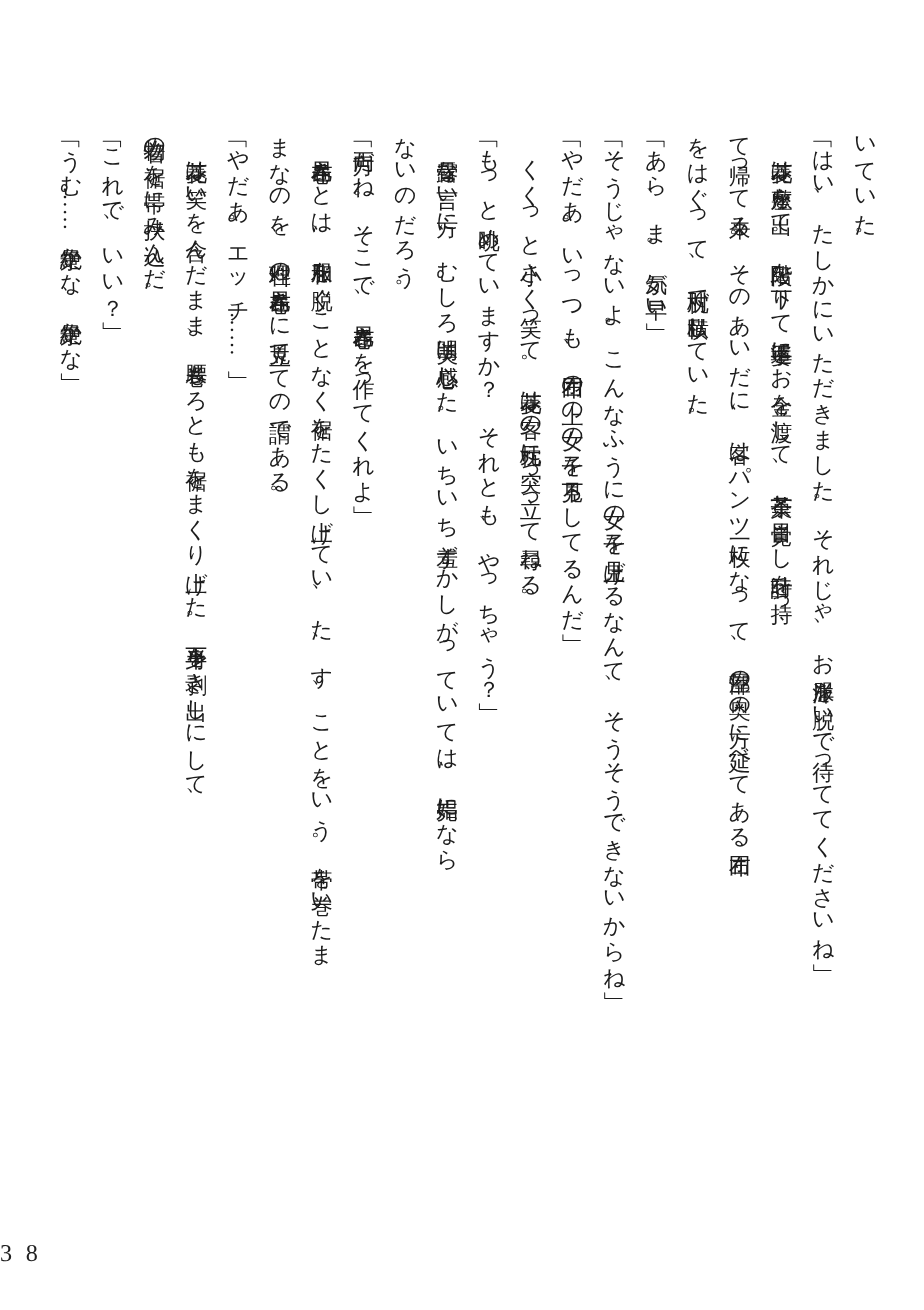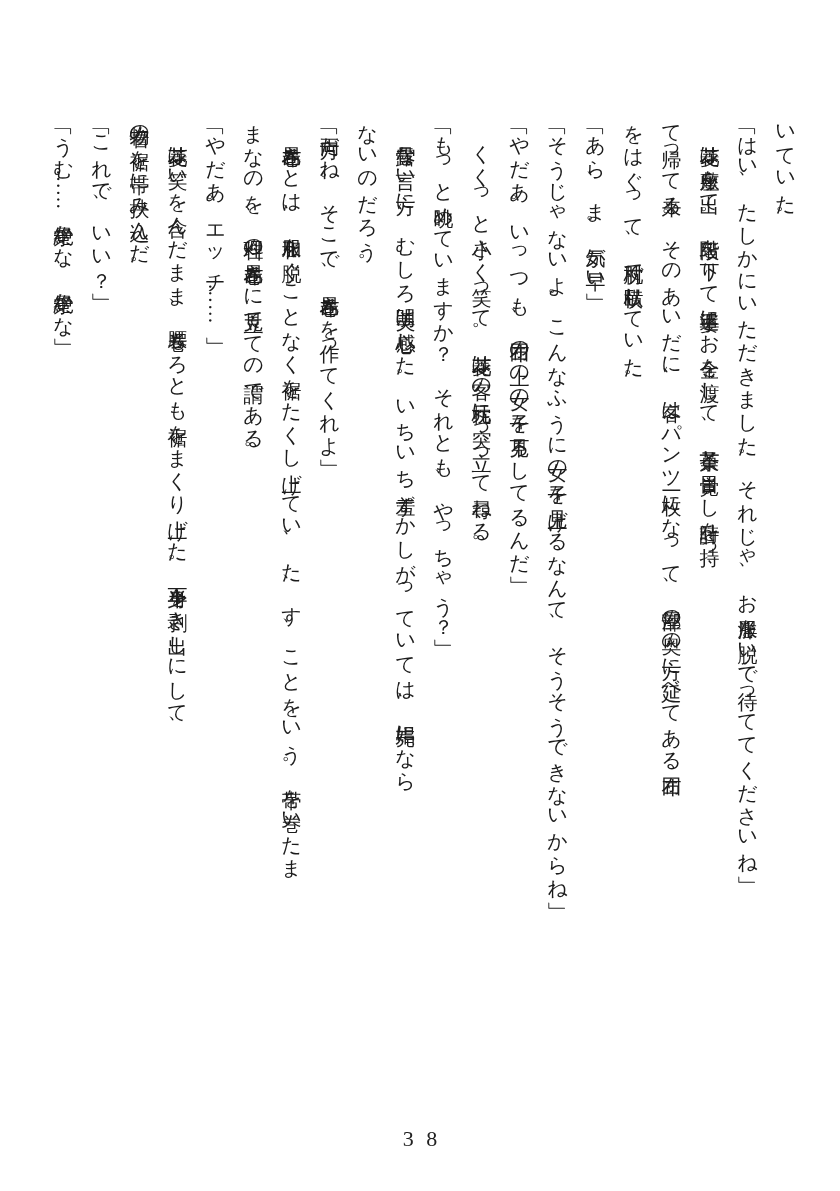--- a/index.html
+++ b/index.html
@@ -40,21 +40,20 @@
     text-indent: 1em;
   }
   .text-block p.tl.indent.quote {
     text-indent: 0.55em;
   }
   .page-number {
     position: absolute;
     top: 1126px;
     left: 0;
     width: 100%;
-    text-align: center;
     font-size: 22px;
     color: #222222;
     word-spacing: 7px;
     font-family: "Liberation Serif", "DejaVu Serif", serif;
   }
 </style>
 </head>
 <body>
 
 <div class="page">

